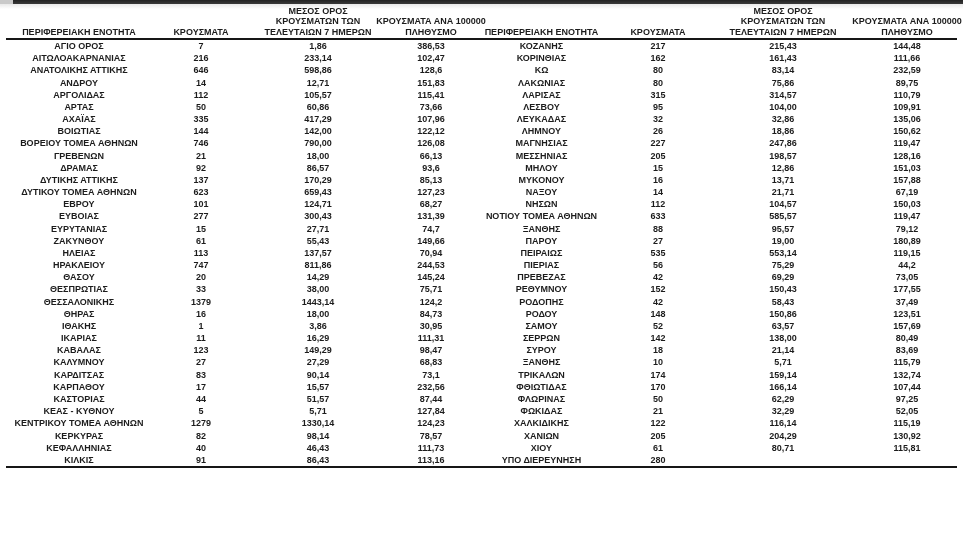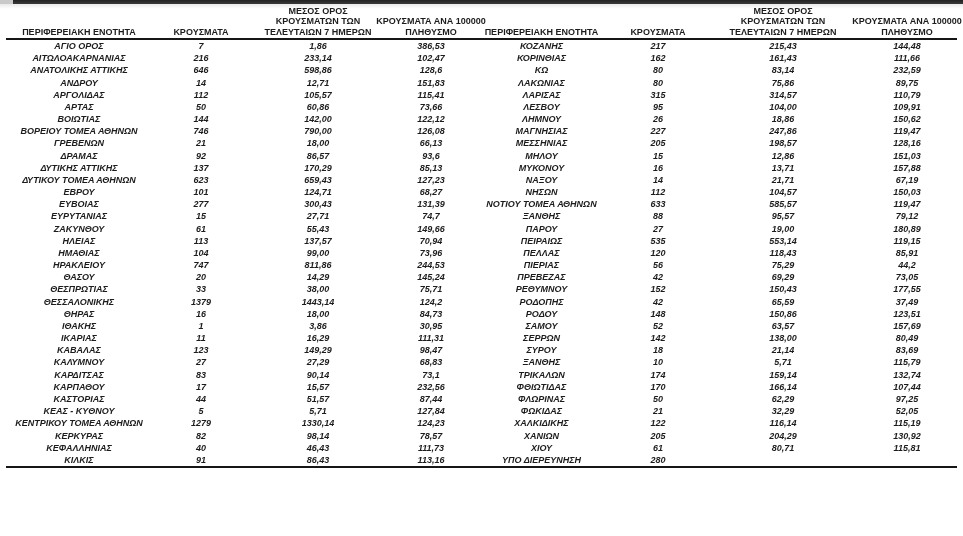--- a/index.html
+++ b/index.html
@@ -16,21 +16,21 @@
 
   .header { display: flex; align-items: flex-end; height: 32px; color: #1c1c1c; }
   .hcell { display: flex; flex-direction: column; align-items: center; justify-content: flex-end;
            font-size: 9px; font-weight: bold; line-height: 10.5px; white-space: nowrap; }
   .hcell span { display: block; text-align: center; }
 
   .header-rule { height: 2px; background: #161616; margin-top: 1px; }
   .bottom-rule { height: 2px; background: #161616; }
 
   .tbody { width: 100%; }
-  .row { display: flex; height: 12.18px; align-items: center; font-style: italic; }
+  .row { display: flex; height: 12.18px; align-items: center; }
   .cell { font-size: 9px; font-weight: bold; color: #1c1c1c; text-align: center;
           line-height: 12.18px; white-space: nowrap; overflow: visible; }
 
   .c1 { width: 146px; }
   .c2 { width: 98px; }
   .c3 { width: 136px; }
   .c4 { width: 90px; }
   .c5 { width: 131px; }
   .c6 { width: 102px; }
   .c7 { width: 148px; }
@@ -137,20 +137,30 @@
         <div class="cell c1">ΑΡΤΑΣ</div>
         <div class="cell c2">50</div>
         <div class="cell c3">60,86</div>
         <div class="cell c4">73,66</div>
         <div class="cell c5">ΛΕΣΒΟΥ</div>
         <div class="cell c6">95</div>
         <div class="cell c7">104,00</div>
         <div class="cell c8">109,91</div>
       </div>
       <div class="row">
+        <div class="cell c1">ΑΧΑΪΑΣ</div>
+        <div class="cell c2">335</div>
+        <div class="cell c3">417,29</div>
+        <div class="cell c4">107,96</div>
+        <div class="cell c5">ΛΕΥΚΑΔΑΣ</div>
+        <div class="cell c6">32</div>
+        <div class="cell c7">32,86</div>
+        <div class="cell c8">135,06</div>
+      </div>
+      <div class="row">
         <div class="cell c1">ΒΟΙΩΤΙΑΣ</div>
         <div class="cell c2">144</div>
         <div class="cell c3">142,00</div>
         <div class="cell c4">122,12</div>
         <div class="cell c5">ΛΗΜΝΟΥ</div>
         <div class="cell c6">26</div>
         <div class="cell c7">18,86</div>
         <div class="cell c8">150,62</div>
       </div>
       <div class="row">
@@ -247,30 +257,20 @@
         <div class="cell c1">ΗΛΕΙΑΣ</div>
         <div class="cell c2">113</div>
         <div class="cell c3">137,57</div>
         <div class="cell c4">70,94</div>
         <div class="cell c5">ΠΕΙΡΑΙΩΣ</div>
         <div class="cell c6">535</div>
         <div class="cell c7">553,14</div>
         <div class="cell c8">119,15</div>
       </div>
       <div class="row">
-        <div class="cell c1">ΗΜΑΘΙΑΣ</div>
-        <div class="cell c2">104</div>
-        <div class="cell c3">99,00</div>
-        <div class="cell c4">73,96</div>
-        <div class="cell c5">ΠΕΛΛΑΣ</div>
-        <div class="cell c6">120</div>
-        <div class="cell c7">118,43</div>
-        <div class="cell c8">85,91</div>
-      </div>
-      <div class="row">
         <div class="cell c1">ΗΡΑΚΛΕΙΟΥ</div>
         <div class="cell c2">747</div>
         <div class="cell c3">811,86</div>
         <div class="cell c4">244,53</div>
         <div class="cell c5">ΠΙΕΡΙΑΣ</div>
         <div class="cell c6">56</div>
         <div class="cell c7">75,29</div>
         <div class="cell c8">44,2</div>
       </div>
       <div class="row">
@@ -293,21 +293,21 @@
         <div class="cell c7">150,43</div>
         <div class="cell c8">177,55</div>
       </div>
       <div class="row">
         <div class="cell c1">ΘΕΣΣΑΛΟΝΙΚΗΣ</div>
         <div class="cell c2">1379</div>
         <div class="cell c3">1443,14</div>
         <div class="cell c4">124,2</div>
         <div class="cell c5">ΡΟΔΟΠΗΣ</div>
         <div class="cell c6">42</div>
-        <div class="cell c7">65,59</div>
+        <div class="cell c7">58,43</div>
         <div class="cell c8">37,49</div>
       </div>
       <div class="row">
         <div class="cell c1">ΘΗΡΑΣ</div>
         <div class="cell c2">16</div>
         <div class="cell c3">18,00</div>
         <div class="cell c4">84,73</div>
         <div class="cell c5">ΡΟΔΟΥ</div>
         <div class="cell c6">148</div>
         <div class="cell c7">150,86</div>

